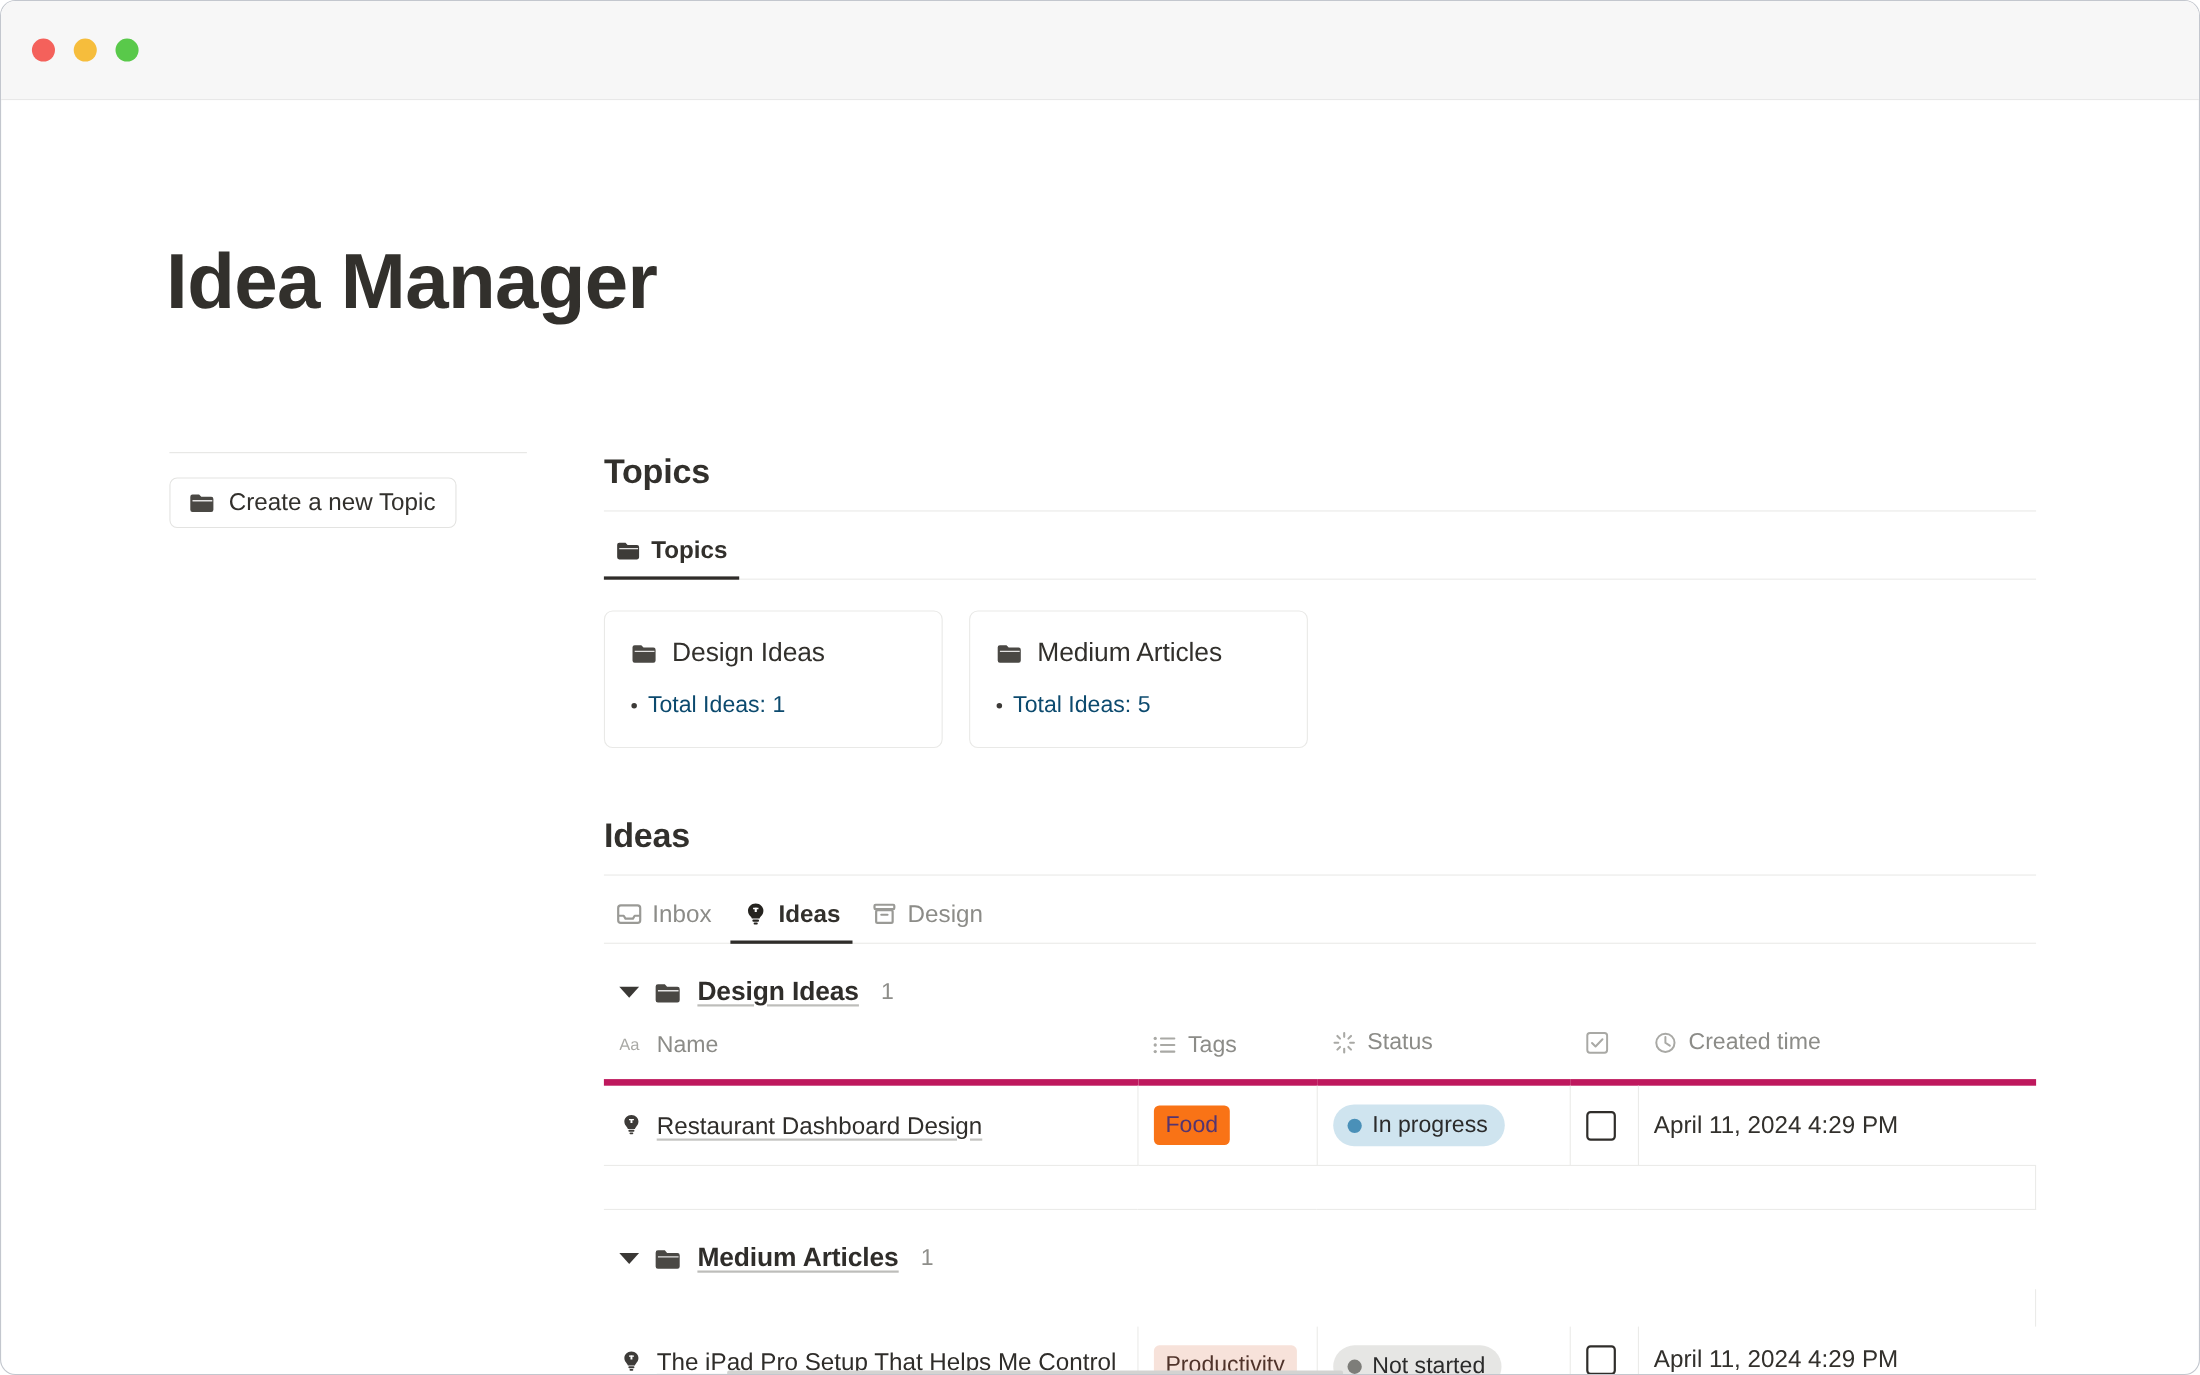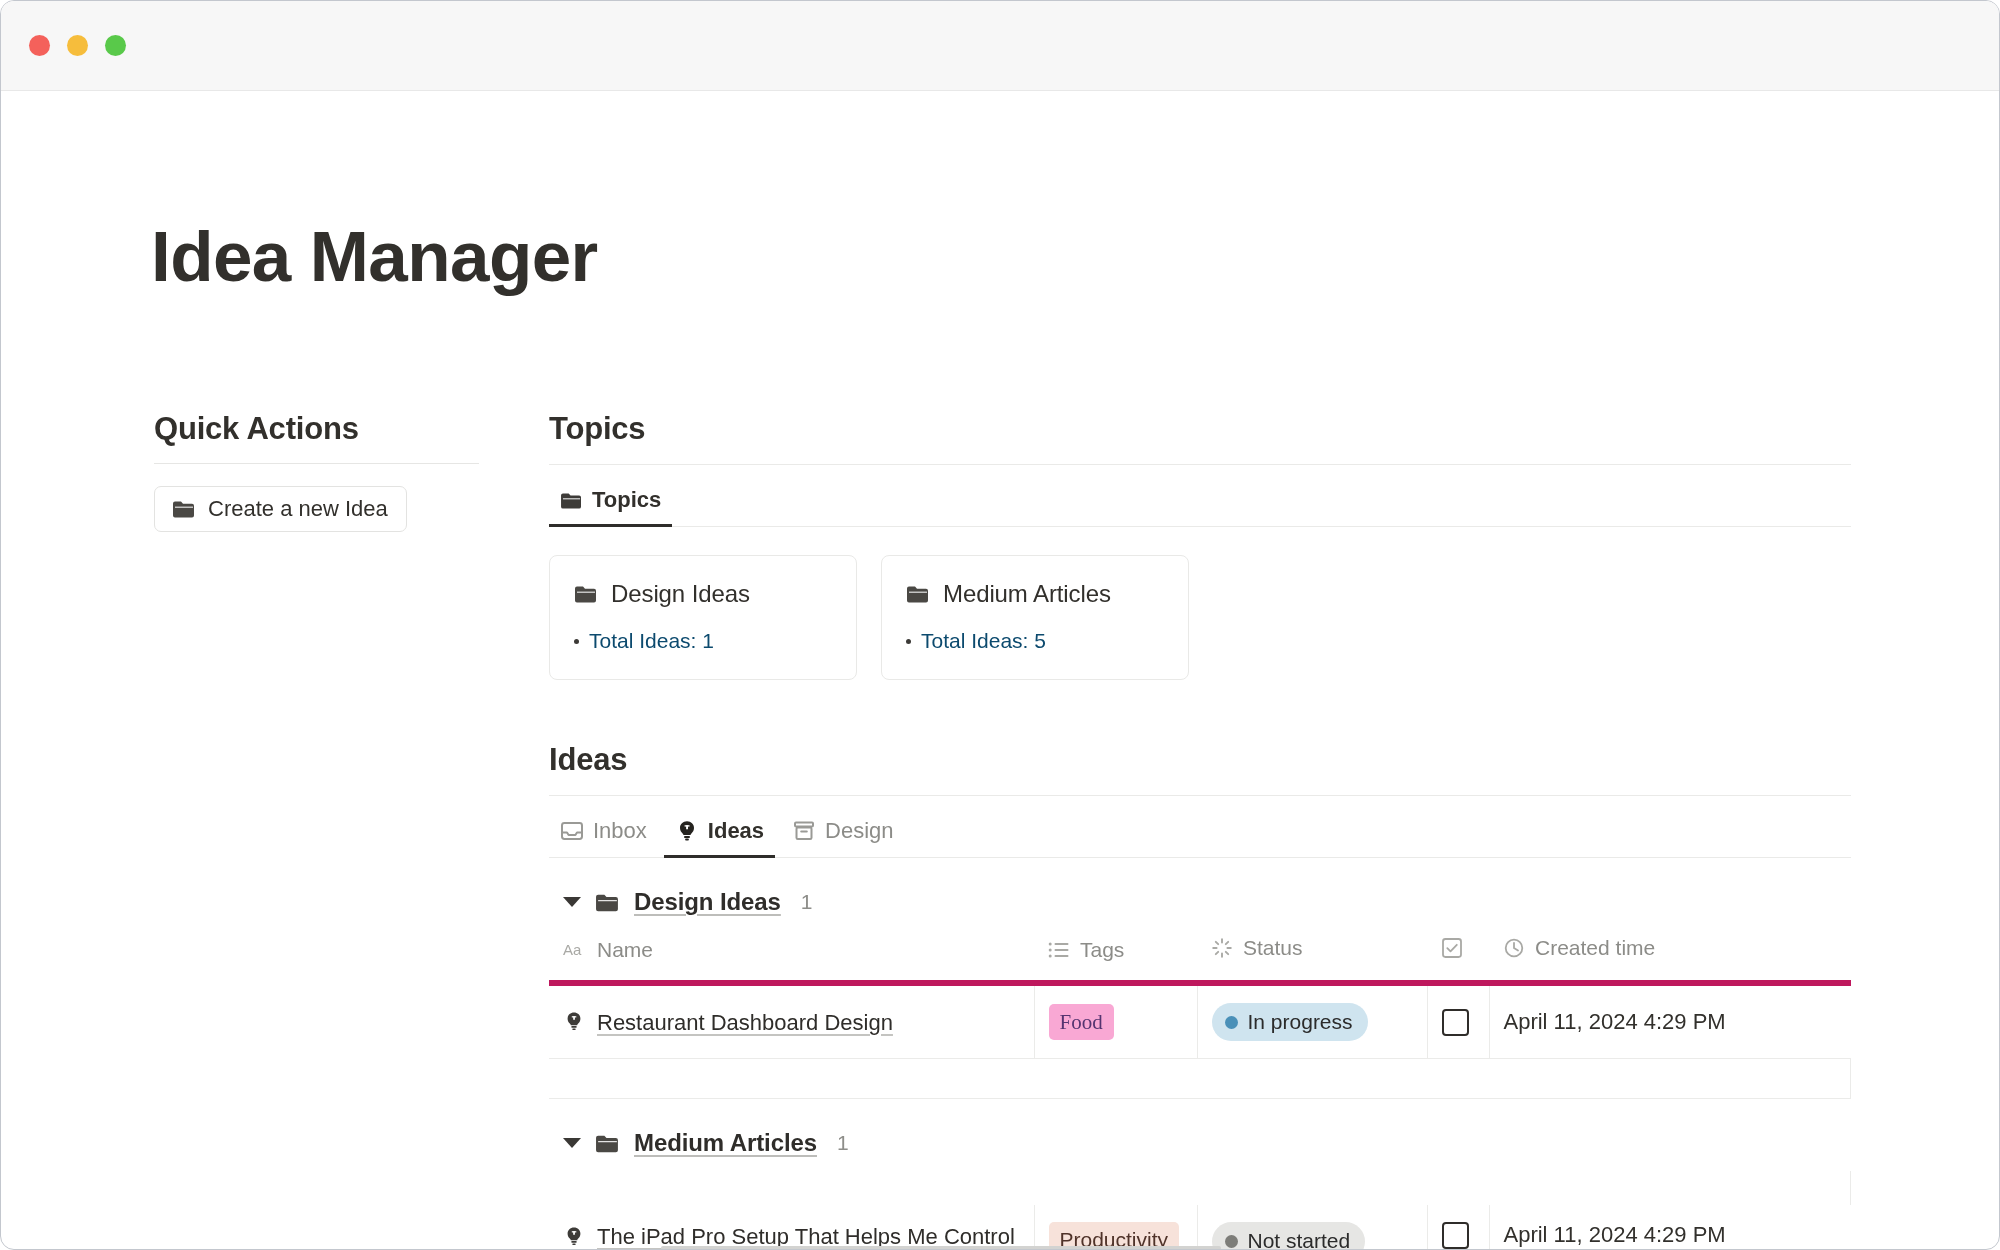--- a/index.html
+++ b/index.html
@@ -332,32 +332,31 @@
     </div>
   </div>
 
   <div class="page">
 
     <h1 class="page-title">Idea Manager</h1>
 
     <div class="columns">
 
       <div class="col-left">
-        <div class="qa-heading">Quick Actions</div>
         <div class="qa-rule"></div>
 
         <div>
           <div class="qa-btn">
             <span>
               <svg width="24" height="20" viewBox="0 0 24 20">
                 <path d="M1 4.5a2 2 0 012-2h6l2 2.2h9a2 2 0 012 2V16.5a2 2 0 01-2 2H3a2 2 0 01-2-2z" fill="#4a4844"></path>
                 <path d="M3 7.6h18v1.2H3z" fill="#ffffff" opacity="0.85"></path>
               </svg>
             </span>
-            <span class="lbl">Create a new Idea</span>
+            <span class="lbl">Create a new Topic</span>
           </div>
         </div>
 
       </div>
 
       <div class="col-right">
 
         <div>
           <div class="section-heading">Topics</div>
           <div class="section-rule"></div>
@@ -553,21 +552,21 @@
                           <rect x="9" y="17" width="6" height="1.9" rx="0.9" fill="#3d3b38"></rect>
                           <rect x="10.1" y="19.6" width="3.8" height="1.8" rx="0.9" fill="#3d3b38"></rect>
                           <path d="M11.1 6.2h1.9v4h-1.9z" fill="#ffffff"></path>
                           <path d="M9.6 6.2h4.9v1.4H9.6z" fill="#ffffff"></path>
                         </svg>
                       </span>
                       <span class="name-link">Restaurant Dashboard Design</span>
                     </span>
                   </td>
                   <td>
-                    <span class="tag" style="background:#f9a8d4;color:#553470;font-family:Liberation Serif, serif;">Food</span>
+                    <span class="tag" style="background:#f97316;color:#553470;">Food</span>
                   </td>
                   <td>
                     <span class="status-pill" style="background:#cfe4ef;color:#2b2b2b;">
                       <span class="status-dot" style="background:#4a90b8;"></span>
                       <span>In progress</span>
                     </span>
                   </td>
                   <td>
                     <span class="checkbox"></span>
                   </td>

